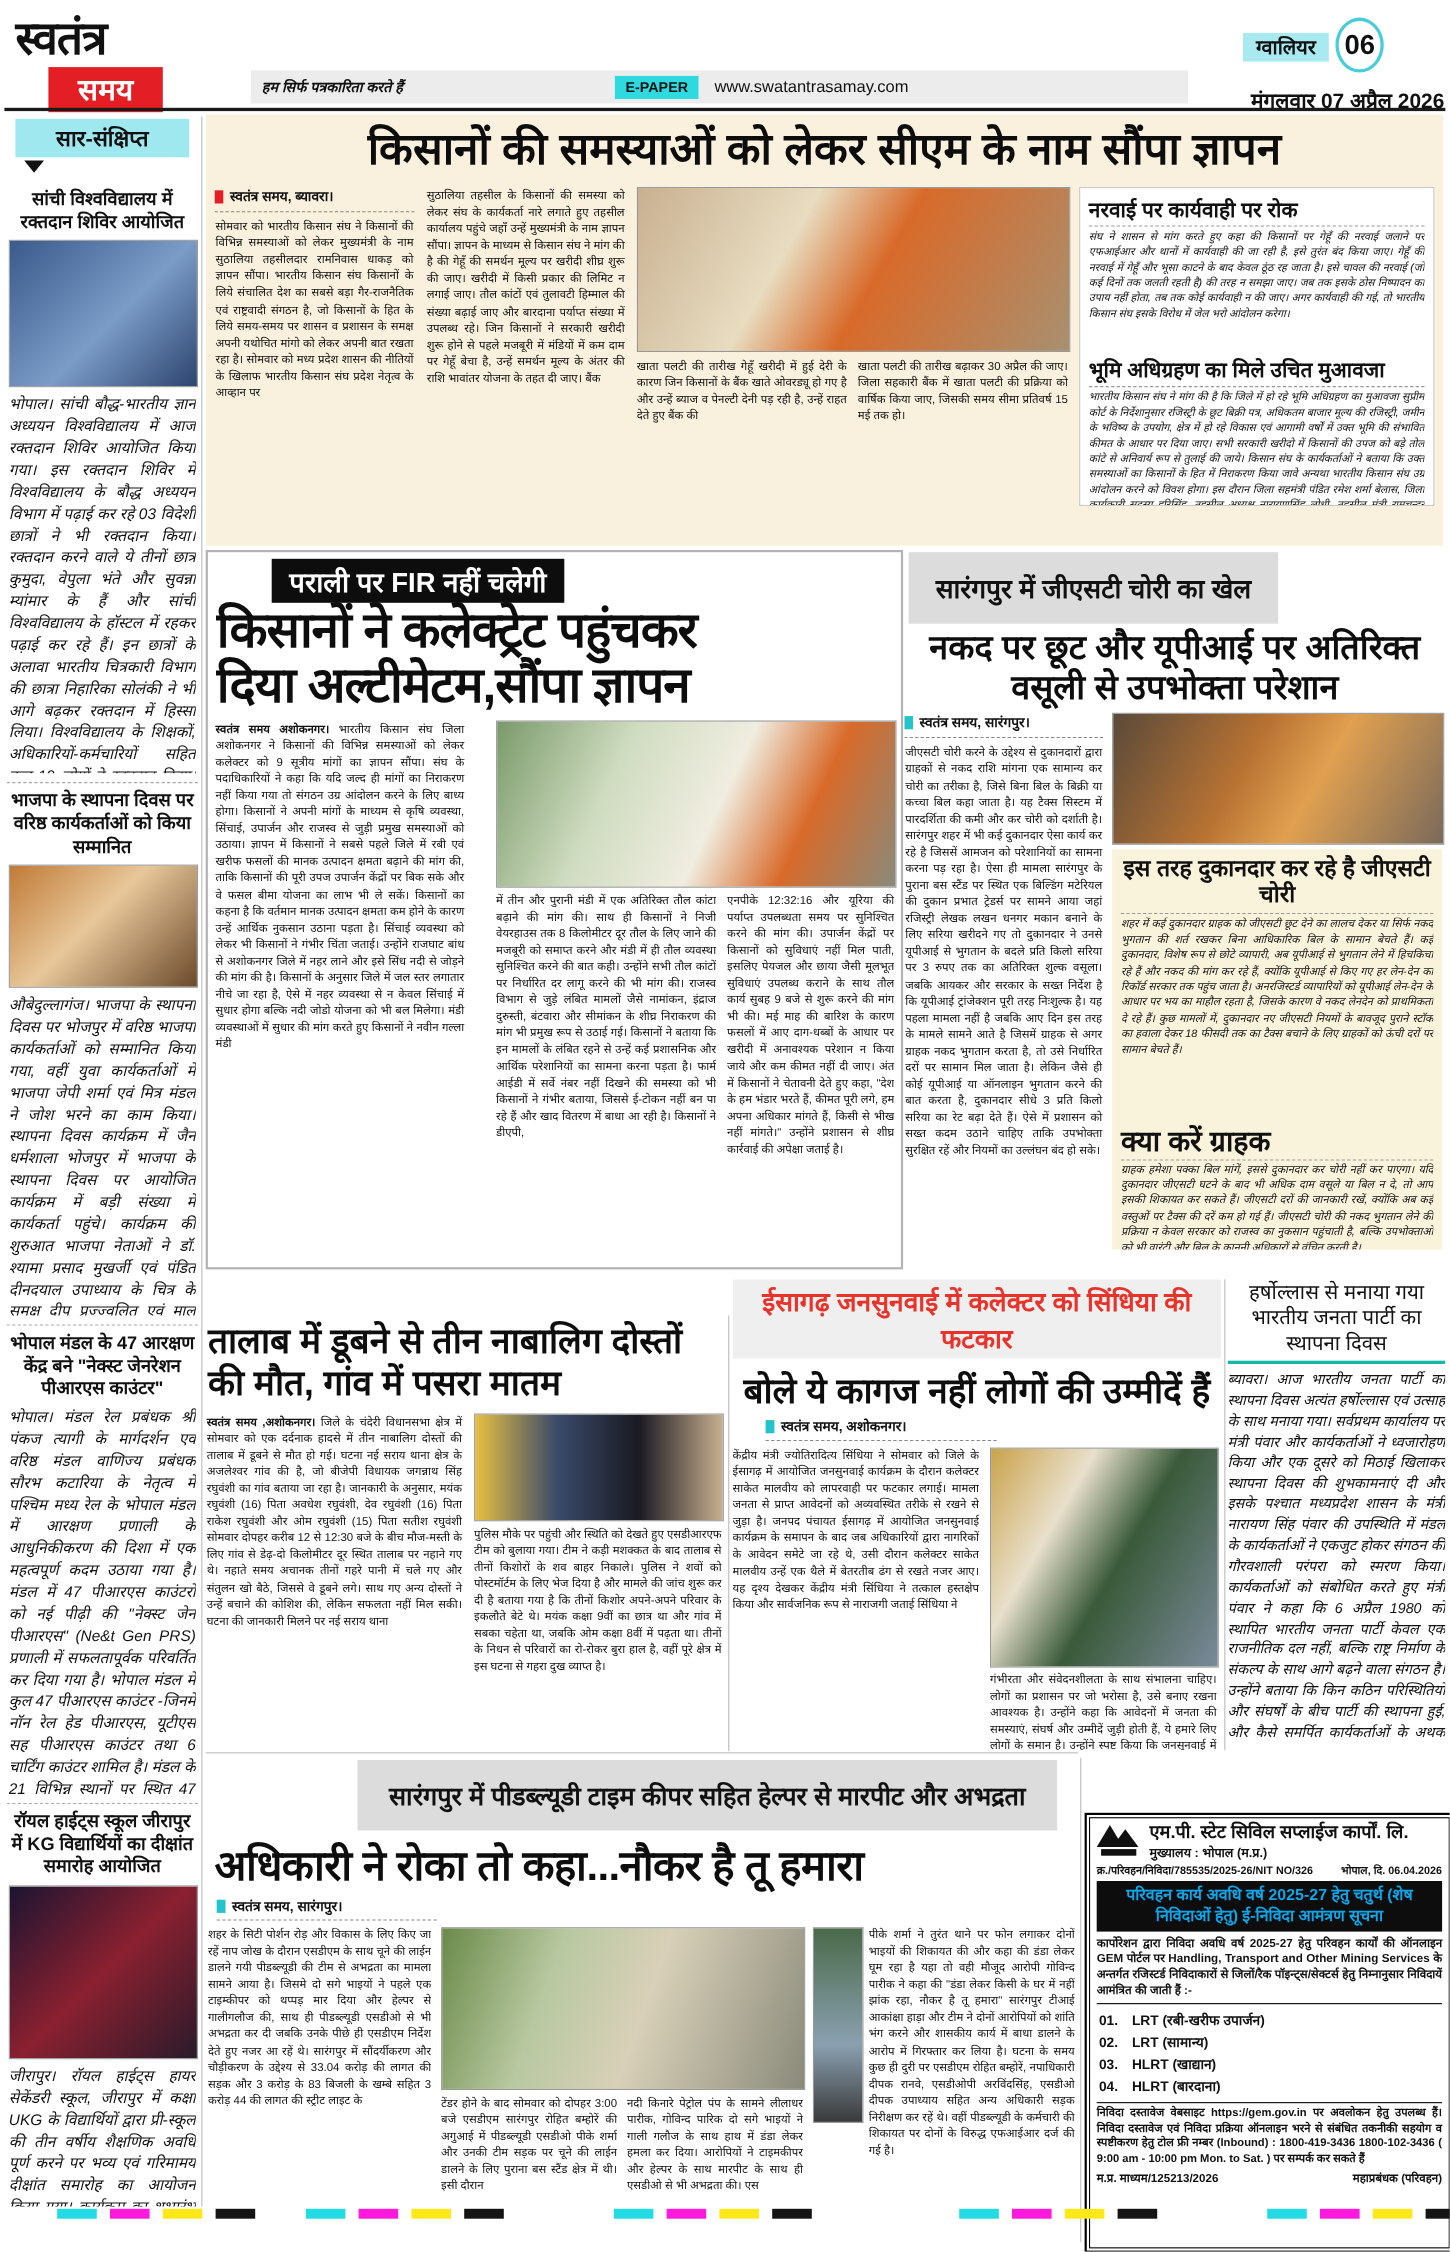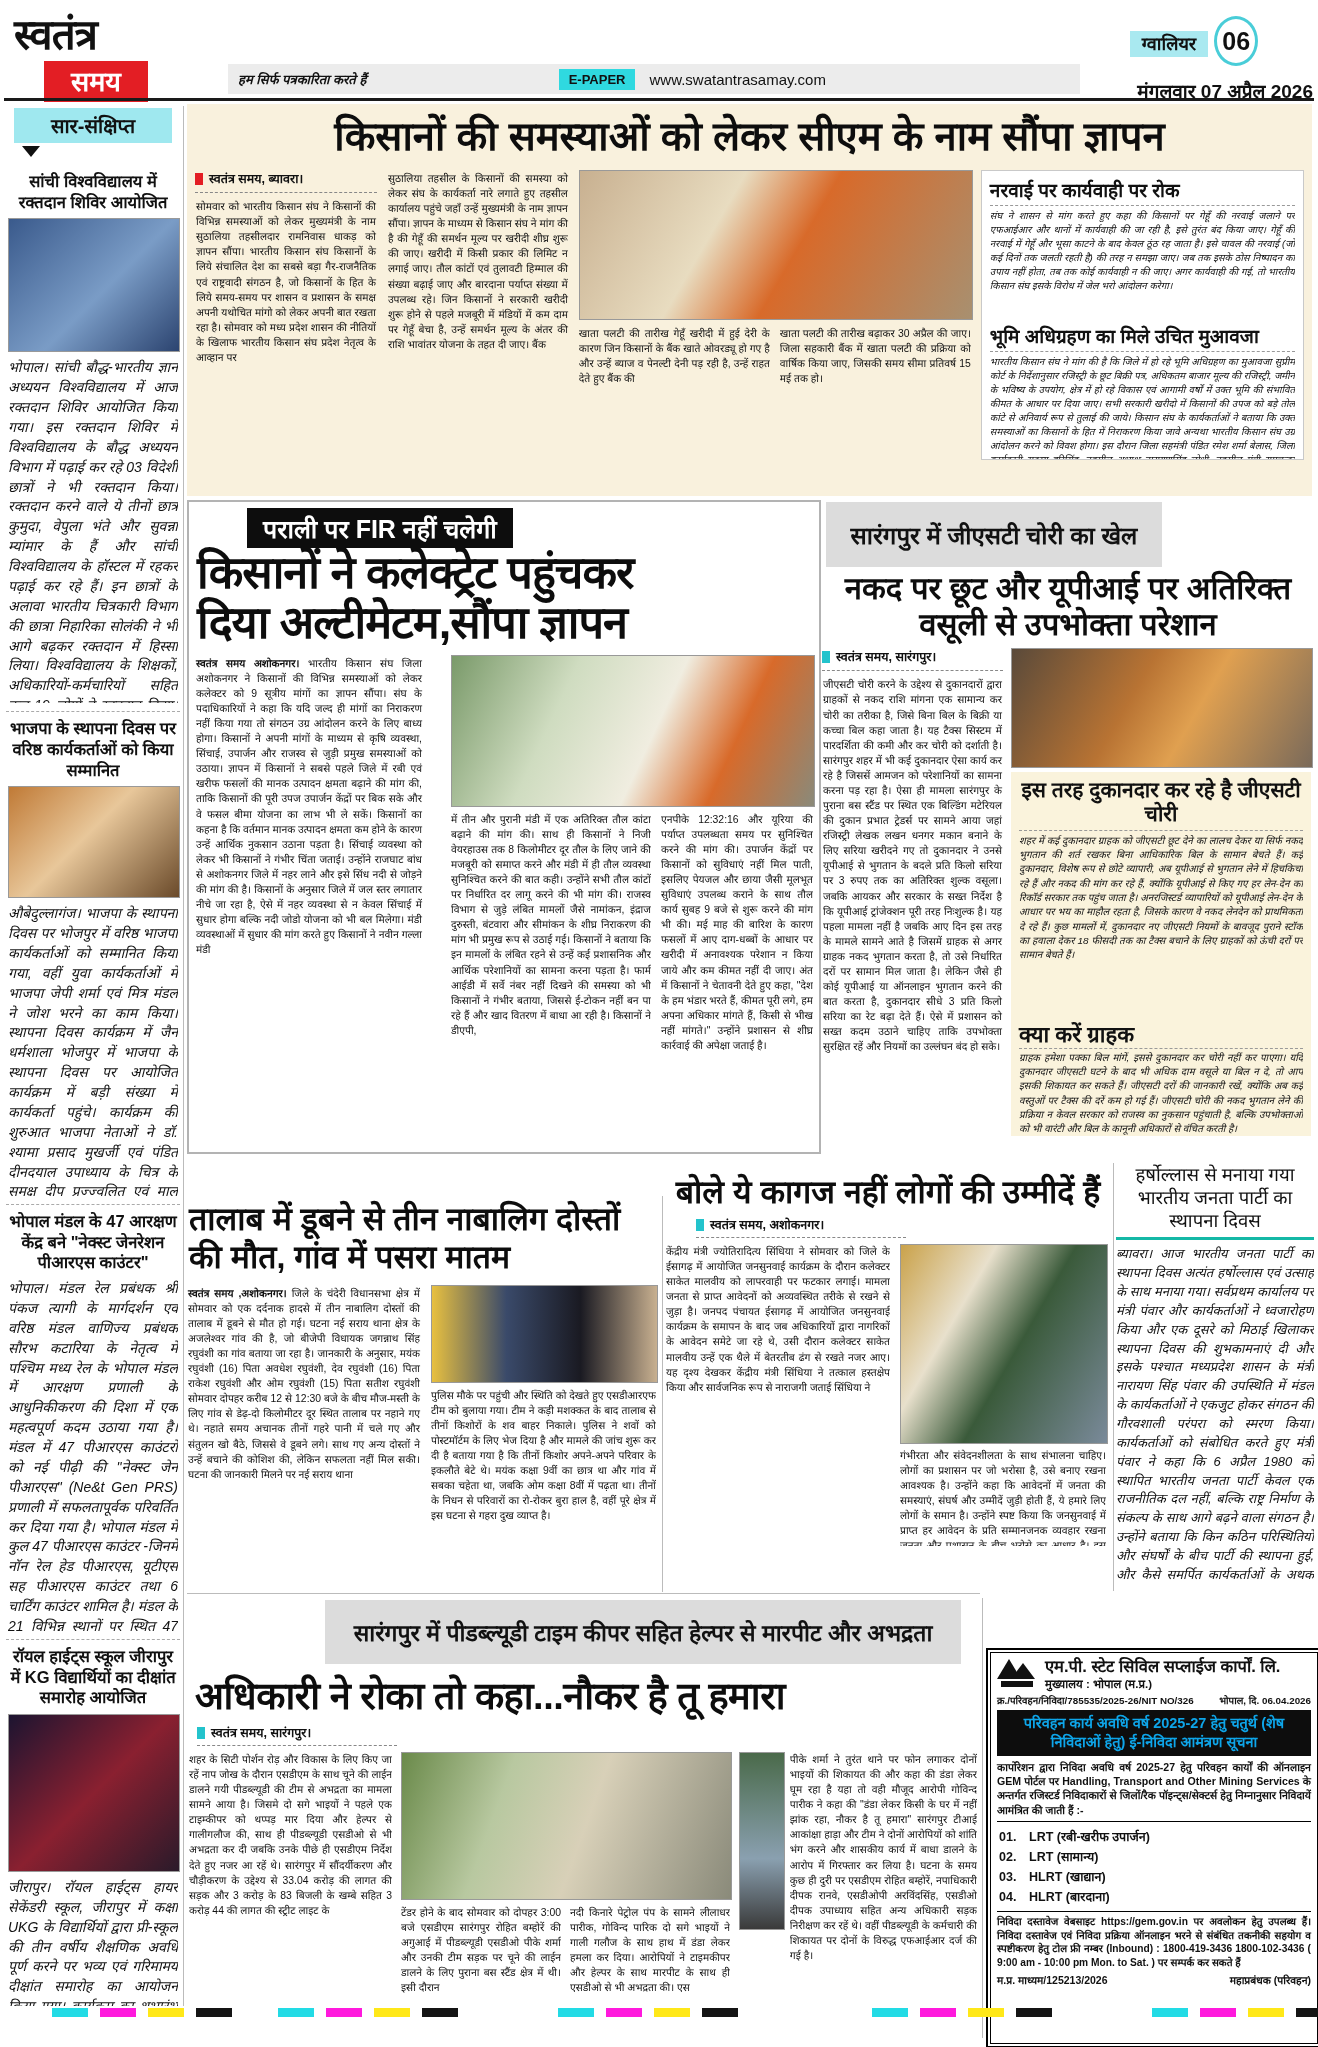--- a/index.html
+++ b/index.html
@@ -72,21 +72,21 @@
   .kicker-gray{background:#dcdcdc;font-size:24px;font-weight:800;text-align:center;padding:16px 8px;
      margin:2px 0 4px;width:320px;}
   .gst .big{font-size:31px;line-height:1.15;text-align:center;margin:2px 0 6px;}
   .gst-row{display:flex;gap:8px;}
   .gst-c1{width:181px;height:470px;}
   .gst-right{width:300px;}
   .gst-right .ph{width:100%;height:118px;}
   .creambox{background:#faf3dc;padding:6px 8px;margin-top:4px;height:352px;overflow:hidden;}
   .creambox h4{margin:0 0 3px;font-size:21px;font-weight:800;text-align:center;line-height:1.15;
      border-bottom:1px dashed #999;padding-bottom:3px;}
-  .creambox h5{margin:6px 0 2px;font-size:22px;font-weight:800;border-bottom:1px dashed #999;}
+  .creambox h5{margin:6px 0 2px;font-size:26px;font-weight:800;border-bottom:1px dashed #999;}
   .creambox .col{font-size:9.9px;}
   
   .pond{left:187px;top:1196px;width:473px;height:396px;overflow:hidden;}
   .pond .big{font-size:32px;line-height:1.2;margin:4px 2px 8px;}
   .pond-row{display:flex;gap:10px;}
   .pond-c1{width:234px;height:286px;}
   .pond-right{width:225px;}
   .pond-right .ph{width:100%;height:96px;}
   .pond-right .col{height:182px;margin-top:5px;}
   
@@ -272,20 +272,21 @@
       </div>
       <div class="pond-right">
         <div class="ph" style="background:linear-gradient(90deg,#e8c040 0%,#3a4a6a 33%,#1a1a22 66%,#c8b090 100%);"></div>
         <div class="col">पुलिस मौके पर पहुंची और स्थिति को देखते हुए एसडीआरएफ टीम को बुलाया गया। टीम ने कड़ी मशक्कत के बाद तालाब से तीनों किशोरों के शव बाहर निकाले। पुलिस ने शवों को पोस्टमॉर्टम के लिए भेज दिया है और मामले की जांच शुरू कर दी है बताया गया है कि तीनों किशोर अपने-अपने परिवार के इकलौते बेटे थे। मयंक कक्षा 9वीं का छात्र था और गांव में सबका चहेता था, जबकि ओम कक्षा 8वीं में पढ़ता था। तीनों के निधन से परिवारों का रो-रोकर बुरा हाल है, वहीं पूरे क्षेत्र में इस घटना से गहरा दुख व्याप्त है।</div>
       </div>
     </div>
   </div>
   <div class="abs v-div" style="left:662px;top:1196px;height:396px;"></div>
 
   <div class="abs scindia">
+    <div class="kicker-red">ईसागढ़ जनसुनवाई में कलेक्टर को सिंधिया की फटकार</div>
     <div class="big hl">बोले ये कागज नहीं लोगों की उम्मीदें हैं</div>
     <div class="byline" style="width:210px;margin-left:30px;">
         <span class="bullet cyan"></span>
       <span>स्वतंत्र समय, अशोकनगर।</span>
       </div>
     <div class="sc-row">
       <div class="sc-c1 col">केंद्रीय मंत्री ज्योतिरादित्य सिंधिया ने सोमवार को जिले के ईसागढ़ में आयोजित जनसुनवाई कार्यक्रम के दौरान कलेक्टर साकेत मालवीय को लापरवाही पर फटकार लगाई। मामला जनता से प्राप्त आवेदनों को अव्यवस्थित तरीके से रखने से जुड़ा है। जनपद पंचायत ईसागढ़ में आयोजित जनसुनवाई कार्यक्रम के समापन के बाद जब अधिकारियों द्वारा नागरिकों के आवेदन समेटे जा रहे थे, उसी दौरान कलेक्टर साकेत मालवीय उन्हें एक थैले में बेतरतीब ढंग से रखते नजर आए। यह दृश्य देखकर केंद्रीय मंत्री सिंधिया ने तत्काल हस्तक्षेप किया और सार्वजनिक रूप से नाराजगी जताई सिंधिया ने</div>
       <div class="sc-right">
         <div class="ph" style="background:linear-gradient(120deg,#caa24a 0%,#e8e0cc 30%,#3a5a3a 55%,#7a8a9a 100%);"></div>
         <div class="col">गंभीरता और संवेदनशीलता के साथ संभालना चाहिए। लोगों का प्रशासन पर जो भरोसा है, उसे बनाए रखना आवश्यक है। उन्होंने कहा कि आवेदनों में जनता की समस्याएं, संघर्ष और उम्मीदें जुड़ी होती हैं, ये हमारे लिए लोगों के समान है। उन्होंने स्पष्ट किया कि जनसुनवाई में प्राप्त हर आवेदन के प्रति सम्मानजनक व्यवहार रखना जनता और प्रशासन के बीच भरोसे का आधार है। इस दौरान मौजूद अन्य अधिकारियों और कर्मचारियों को भी उन्होंने जनसेवा के प्रति सतर्क रहने की सीख दी।</div>

